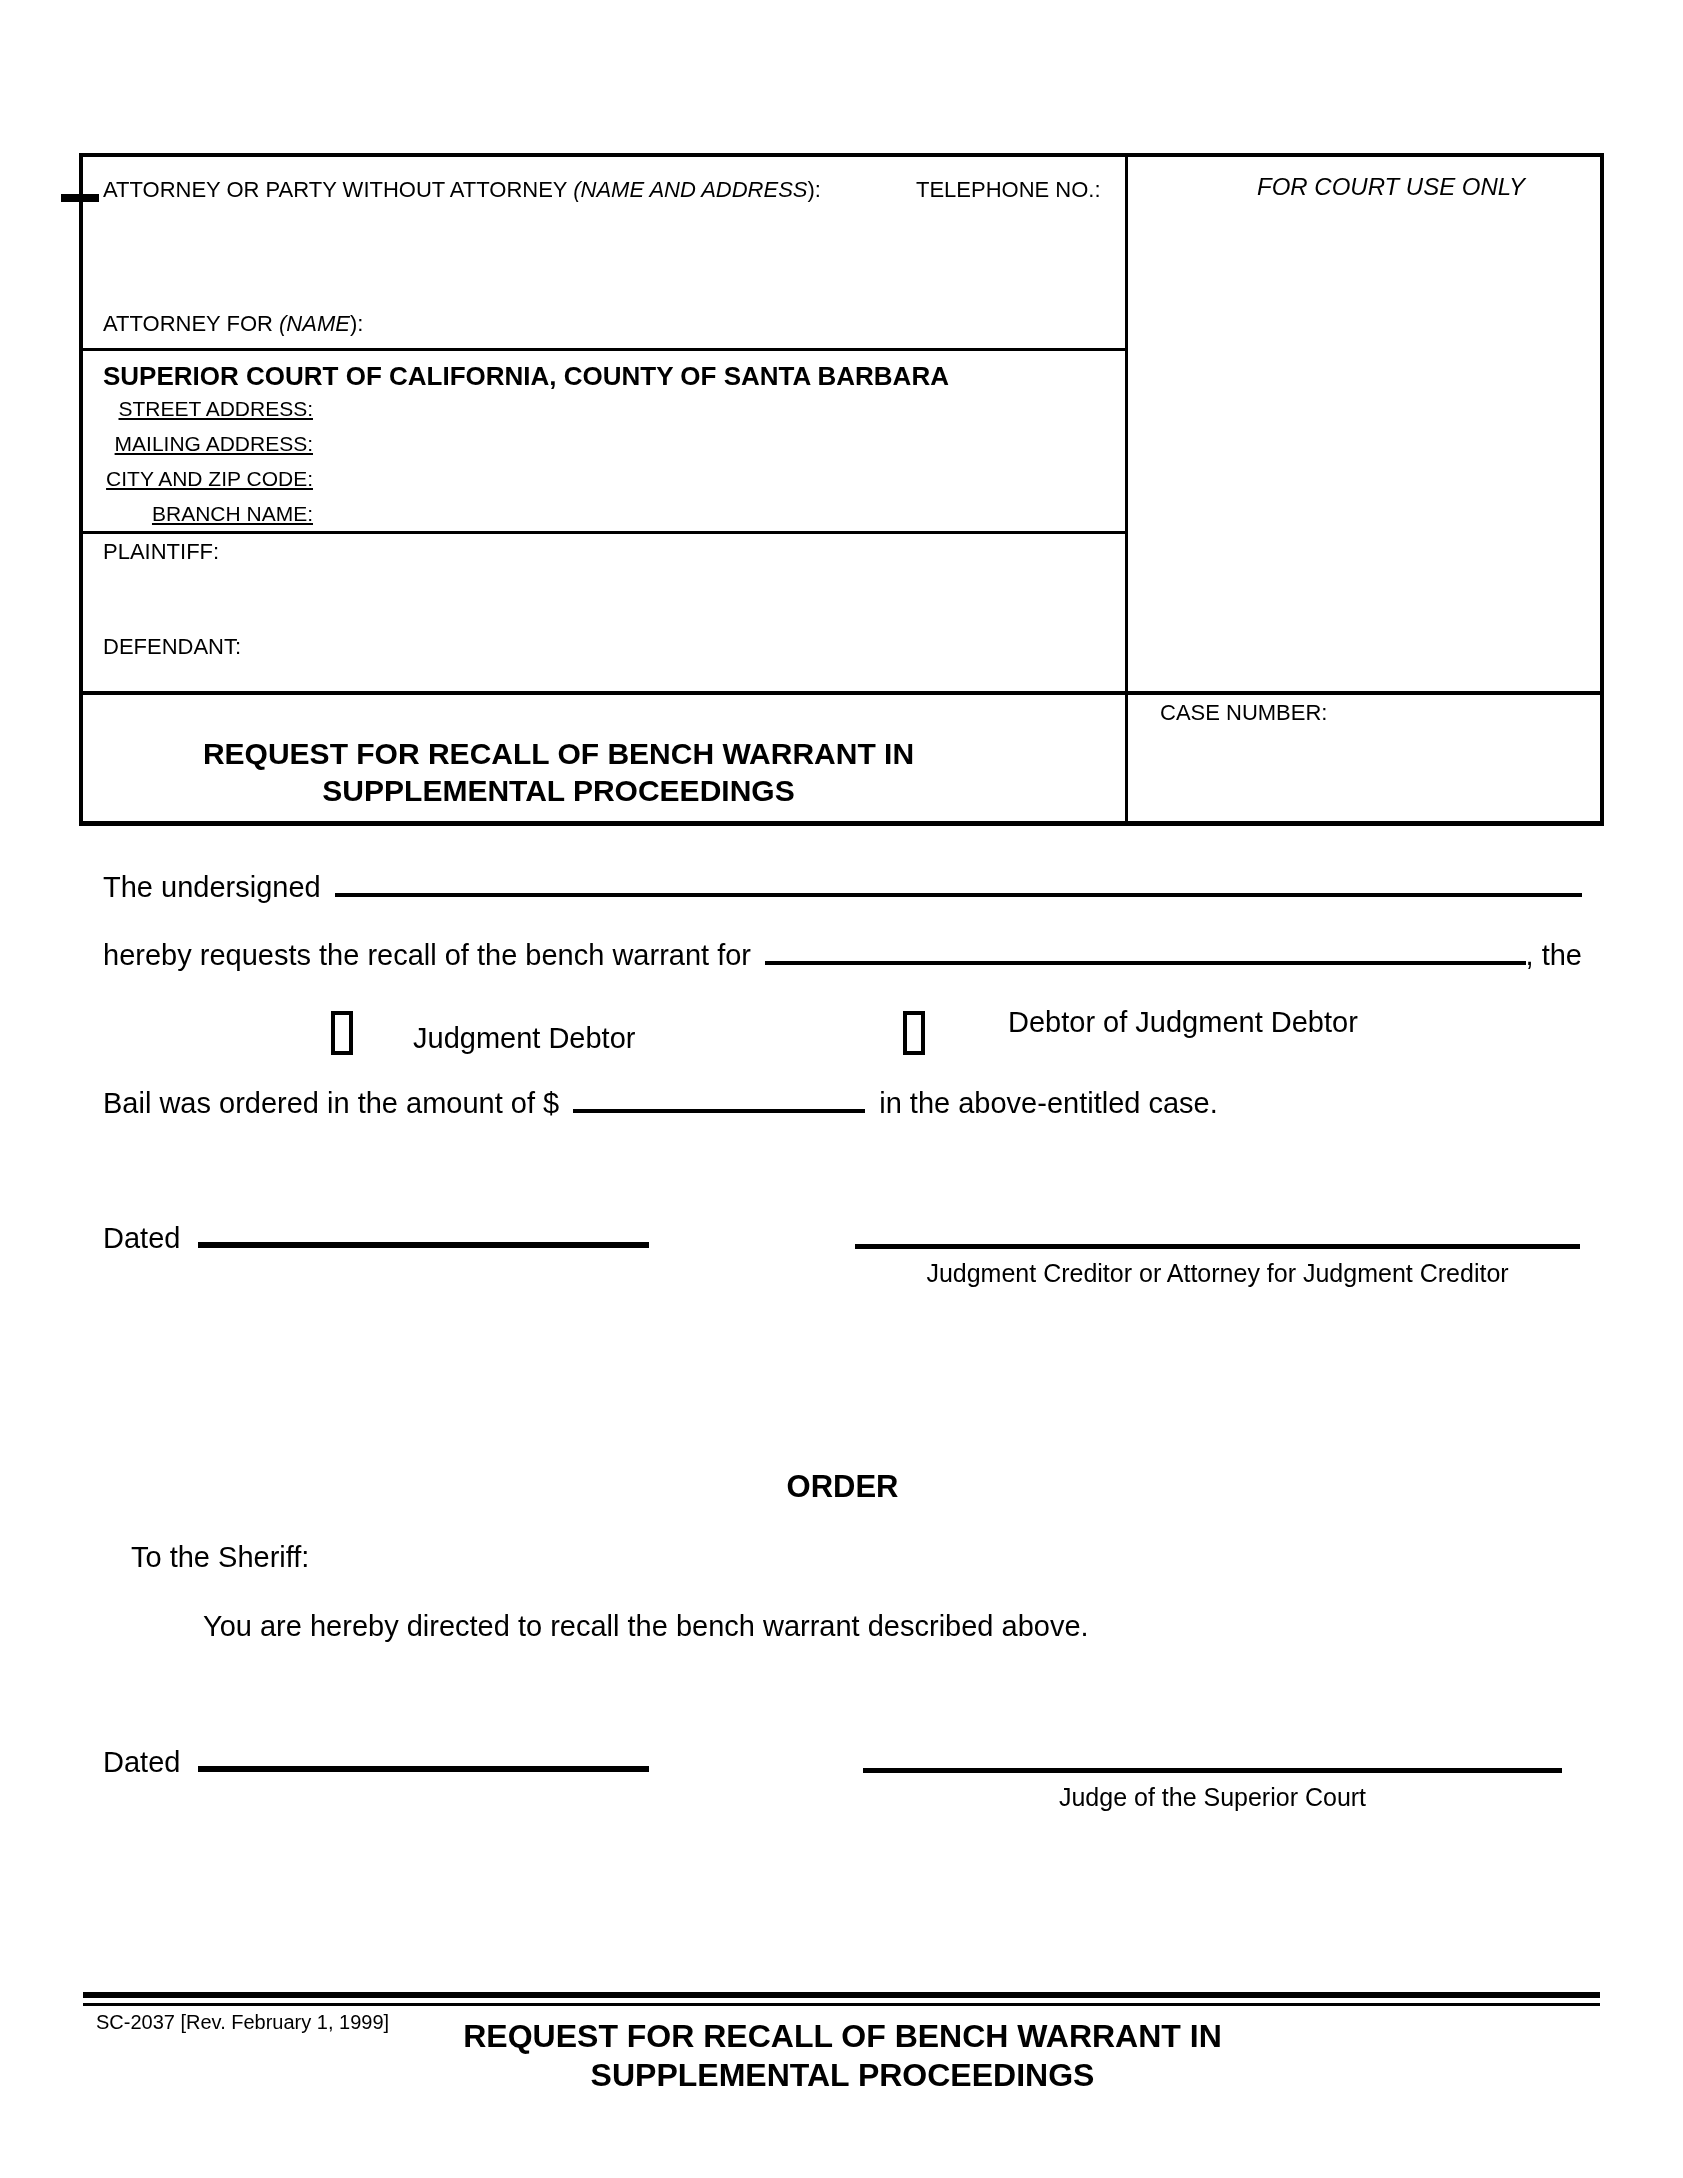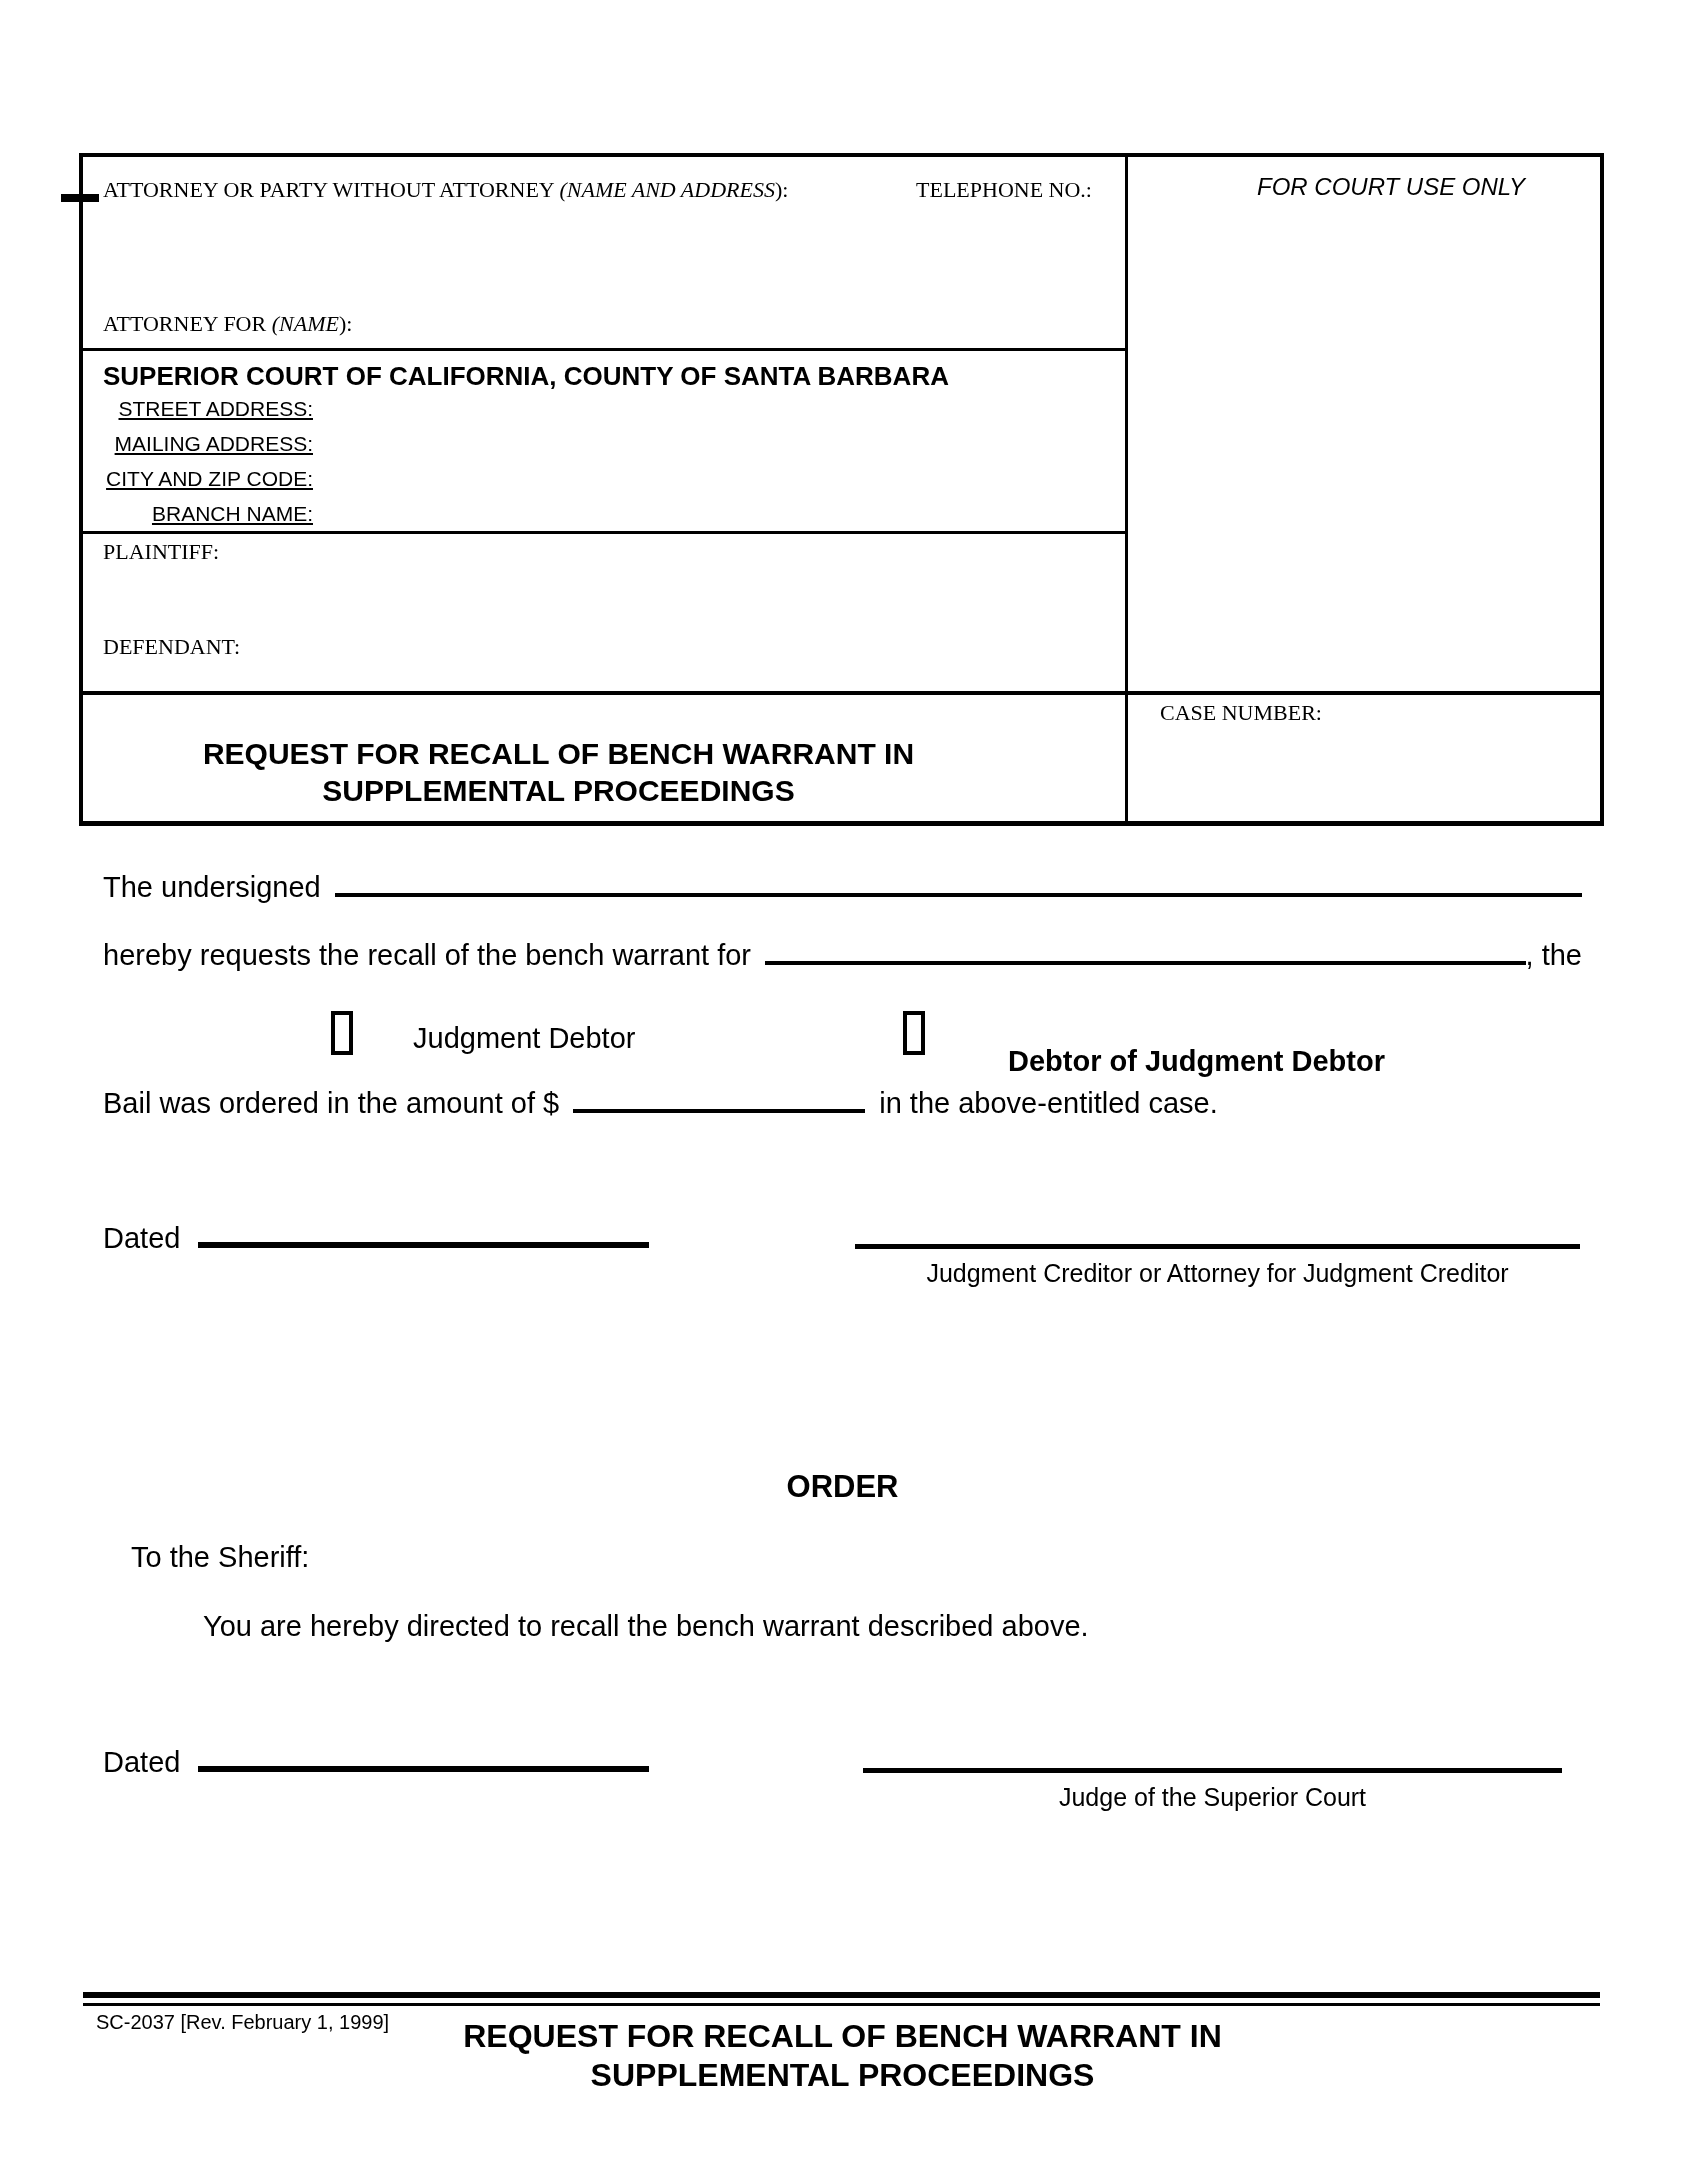--- a/index.html
+++ b/index.html
@@ -19,21 +19,21 @@
   #header-box {
     position: absolute;
     left: 79px; top: 153px;
     width: 1525px; height: 673px;
     border: 4px solid #000;
     border-bottom-width: 5px;
   }
   .hline { position: absolute; background: #000; height: 3px; }
   .vline { position: absolute; background: #000; width: 3px; }
 
-  .lbl-sm  { font-size: 22px; line-height: 26px; white-space: nowrap; font-family: Liberation Serif, serif; }
+  .lbl-sm  { font-size: 22px; line-height: 26px; white-space: nowrap; }
   .it      { font-style: italic; }
 
   #court-name { font-size: 26px; font-weight: bold; white-space: nowrap; }
   #court-addresses { text-align: right; font-size: 21px; line-height: 35px; white-space: nowrap; text-decoration: underline; }
 
   #caption-title {
     text-align: center;
     font-size: 30px;
     font-weight: bold;
     line-height: 37px;
@@ -137,21 +137,21 @@
 
   <div class="abs flexline" style="left:103px; top:939px; width:1479px;">
     <span>hereby requests the recall of the bench warrant for</span>
     <span class="blank grow" style="margin-left:14px;"></span>
     <span>, the</span>
   </div>
 
   <div class="checkbox" style="left:331px; top:1011px;"></div>
   <div class="abs body-line" style="left:413px; top:1021px;">Judgment Debtor</div>
   <div class="checkbox" style="left:903px; top:1011px;"></div>
-  <div class="abs body-line" style="left:1008px; top:1044px;font-weight:bold;">Debtor of Judgment Debtor</div>
+  <div class="abs body-line" style="left:1008px; top:1005px;">Debtor of Judgment Debtor</div>
 
   <div class="abs flexline" style="left:103px; top:1087px;">
     <span>Bail was ordered in the amount of $</span>
     <span class="blank" style="width:292px; margin-left:14px; margin-right:14px;"></span>
     <span>in the above-entitled case.</span>
   </div>
 
   <div class="abs flexline" style="left:103px; top:1222px; width:546px;">
     <span>Dated</span>
     <span class="blank grow thick" style="margin-left:18px;"></span>

